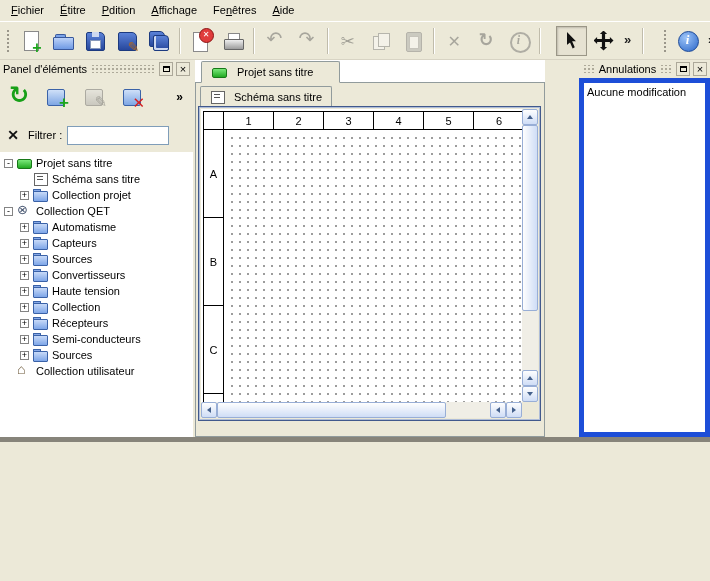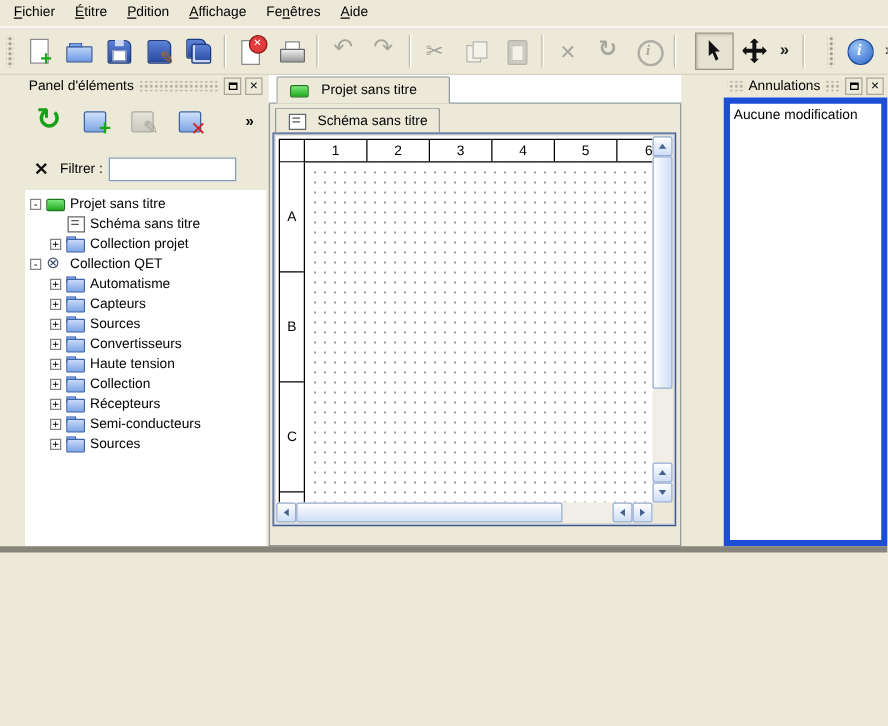--- a/index.html
+++ b/index.html
@@ -59,21 +59,21 @@
   .i-info-blue::before { content:""; position:absolute; left:1px; top:1px; width:19px; height:19px; border-radius:50%;
       background:radial-gradient(circle at 35% 30%, #9cc4f8, #2a66c8); border:1px solid #1a4898; }
   .i-info-blue::after { content:"i"; position:absolute; left:50%; top:50%; transform:translate(-50%,-54%); color:#fff;
       font-family:"Liberation Serif",serif; font-style:italic; font-weight:bold; font-size:13px; }
 
   
   .main { flex:1; display:flex; min-height:0; }
 
   
   .dock { display:flex; flex-direction:column; min-height:0; }
-  .dock.left { width:193px; flex:none;margin-left:20px; }
+  .dock.left { width:193px; flex:none; }
   .dock.right { width:163px; flex:none;padding-left:32px; }
   .dock-title { height:18px; flex:none; display:flex; align-items:center; gap:3px; padding:0 3px; }
   .dock-grip { flex:1; height:8px; background-image:radial-gradient(#aeaa9a 1px, transparent 1.2px); background-size:4px 4px; background-position:1px 2px; }
   .dock-btn { width:14px; height:14px; flex:none; border:1px solid #aca899; background:#ece9d8; display:flex; align-items:center; justify-content:center; font-size:11px; line-height:1; cursor:default; }
   .float-glyph { width:7px; height:6px; border:1px solid #000; border-top-width:2px; }
 
   
   .ld-toolbar { height:38px; flex:none; display:flex; align-items:center; gap:8px; padding:3px 6px 3px 4px; }
   .ld-btn { width:30px; height:30px; display:flex; align-items:center; justify-content:center; border:1px solid transparent; }
   .ld-btn.disabled { opacity:.45; filter:grayscale(1); }
@@ -319,20 +319,25 @@
           </div>
           <div class="tree-item" style="padding-left: 20px;">
             <span class="exp">+</span>
             <span class="ti ti-folder"></span>
             <span class="tree-label">Semi-conducteurs</span>
           </div>
           <div class="tree-item" style="padding-left: 20px;">
             <span class="exp">+</span>
             <span class="ti ti-folder"></span>
             <span class="tree-label">Sources</span>
+          </div>
+          <div class="tree-item" style="padding-left: 4px;">
+            <span class="exp hidden"></span>
+            <span class="ti ti-home"></span>
+            <span class="tree-label">Collection utilisateur</span>
           </div>
         </div>
     </div>
 
     <div class="center">
       <div class="proj-tabbar">
         <div class="proj-tab">
           <span class="ti ti-project"></span>
           <span>Projet sans titre</span>
         </div>

